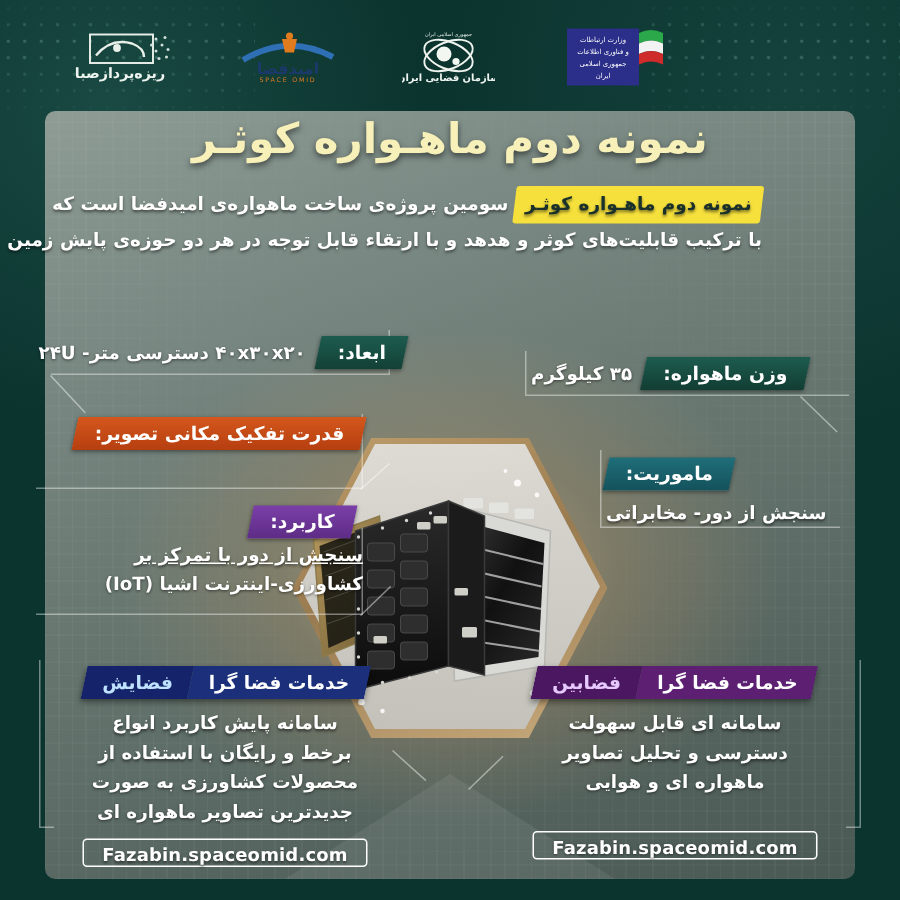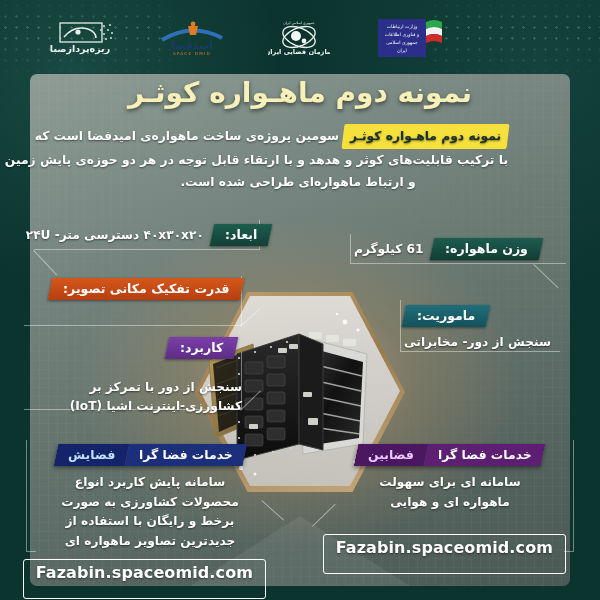--- a/index.html
+++ b/index.html
@@ -153,21 +153,21 @@
   .head-blue .h-sub  { background:#15246a; color:#bfe2ff; }
   .head-purple .h-main { background:#5c1f72; }
   .head-purple .h-sub  { background:#4b1760; color:#e7c9ff; }
   .card-body {
     margin-top: 7px; color:#ffffff; font-size: 12.2px; line-height: 19.5px;
     font-weight: bold; text-shadow: 0 1px 2px rgba(0,0,0,.55);
   }
   .card-url {
     margin-top: 8px; display:inline-block; direction: ltr;
     border: 1.6px solid #ffffff; border-radius: 3px;
-    padding: 3px 12px 16px; font-size: 16px; font-weight: bold; color:#ffffff;
+    padding: 3px 12px 0; font-size: 12px; font-weight: bold; color:#ffffff;
     letter-spacing: .1px; text-shadow: 0 1px 2px rgba(0,0,0,.5);
   }
 
   
   #sat-wrap { position:absolute; left: 195px; top: 292px; width: 210px; height: 200px; z-index: 4; }
   .hex {
     position:absolute; left:5px; top:4px; width:200px; height:190px;
     clip-path: polygon(25% 0%, 75% 0%, 100% 50%, 75% 100%, 25% 100%, 0% 50%);
     background: linear-gradient(180deg, rgba(225,225,222,0.92), rgba(196,197,193,0.92));
   }
@@ -249,21 +249,20 @@
     <div class="panel-bottom-v"></div>
   </div>
 
   <div class="title">نمونه دوم ماهـواره کوثـر</div>
 
   <div class="desc">
     <div class="desc-line">
       <span class="desc-hl"><span>نمونه دوم ماهـواره کوثـر</span></span><span>سومین پروژه‌ی ساخت ماهواره‌ی امیدفضا است که</span>
     </div>
     <div class="desc-line">با ترکیب قابلیت‌های کوثر و هدهد و با ارتقاء قابل توجه در هر دو حوزه‌ی پایش زمین</div>
-    <div class="desc-line">و ارتباط ماهواره‌ای طراحی شده است.</div>
   </div>
 
   <div id="sat-wrap">
     <div class="hex outer"></div>
     <div class="hex"></div>
     <svg width="210" height="200" viewBox="0 0 210 200" style="position:absolute;left:0;top:0;">
       <defs>
         <linearGradient id="solarG" x1="0" y1="0" x2="1" y2="1">
           <stop offset="0%" stop-color="#3b3b3b"></stop>
             <stop offset="50%" stop-color="#111"></stop>
@@ -356,21 +355,21 @@
       <span class="badge badge-green"><span>ابعاد:</span></span>
       <span class="val">۴۰x۳۰x۲۰ دسترسی متر- ۲۴U</span>
     </div>
   </div>
   <div class="bracket" style="left:34px; top:220px; width:226px; height:30px; border-left:none; border-top:none;"></div>
   <div class="leader" style="left:34px; top:250px; width:34px; transform:rotate(47deg);"></div>
 
   <div class="spec" id="spec-weight">
     <div style="display:flex; align-items:center; gap:8px; direction:rtl;">
       <span class="badge badge-green2"><span>وزن ماهواره:</span></span>
-      <span class="val">61 کیلوگرم</span>
+      <span class="val">۳۵ کیلوگرم</span>
     </div>
   </div>
   <div class="bracket" style="left:350px; top:234px; width:216px; height:30px; border-right:none; border-top:none;"></div>
   <div class="leader" style="left:534px; top:264px; width:34px; transform:rotate(44deg);"></div>
 
   <div class="spec" id="spec-res">
     <div style="text-align:right;">
       <span class="badge badge-orange"><span>قدرت تفکیک مکانی تصویر:</span></span>
     </div>
   </div>
@@ -382,49 +381,50 @@
       <span class="badge badge-teal"><span>ماموریت:</span></span>
     </div>
     <div class="val" style="margin-top:6px;">سنجش از دور- مخابراتی</div>
   </div>
   <div class="bracket" style="left:400px; top:300px; width:160px; height:52px; border-right:none; border-top:none;"></div>
 
   <div class="spec" id="spec-app">
     <div style="text-align:right; padding-right:6px;">
       <span class="badge badge-purple"><span>کاربرد:</span></span>
     </div>
-    <div class="val" style="margin-top:19px;">سنجش از دور با تمرکز بر</div>
+    <div class="val" style="margin-top:2px;text-decoration:underline;">سنجش از دور با تمرکز بر</div>
     <div class="val">کشاورزی-اینترنت اشیا (IoT)</div>
   </div>
   <div class="bracket" style="left:24px; top:352px; width:218px; height:58px; border-left:none; border-top:none;"></div>
   <div class="leader" style="left:240px; top:410px; width:28px; transform:rotate(-44deg);"></div>
 
   <div class="card" id="card-left">
     <div class="card-head head-blue">
       <span class="h-main"><span>خدمات فضا گرا</span></span>
       <span class="h-sub"><span>فضایش</span></span>
     </div>
     <div class="card-body">
       <div>سامانه پایش کاربرد انواع</div>
+      <div>برخط و رایگان با استفاده از</div>
       <div>محصولات کشاورزی به صورت</div>
-      <div>برخط و رایگان با استفاده از</div>
       <div>جدیدترین تصاویر ماهواره ای</div>
     </div>
     <div class="card-url">Fazabin.spaceomid.com</div>
   </div>
   <div class="bracket" style="left:26px; top:440px; width:10px; height:112px; border-right:none; border-top:none;"></div>
   <div class="leader" style="left:262px; top:500px; width:30px; transform:rotate(42deg);"></div>
 
   <div class="card" id="card-right">
     <div class="card-head head-purple">
       <span class="h-main"><span>خدمات فضا گرا</span></span>
       <span class="h-sub"><span>فضابین</span></span>
     </div>
     <div class="card-body">
-      <div>سامانه ای برای سهولت</div>
+      <div>سامانه ای قابل سهولت</div>
+      <div>دسترسی و تحلیل تصاویر</div>
       <div>ماهواره ای و هوایی</div>
     </div>
     <div class="card-url" style="margin-top:22px;">Fazabin.spaceomid.com</div>
   </div>
   <div class="bracket" style="right:26px; top:440px; width:10px; height:112px; border-left:none; border-top:none;"></div>
   <div class="leader" style="left:312px; top:526px; width:32px; transform:rotate(-44deg);"></div>
 
 </div>
 
 </body></html>

